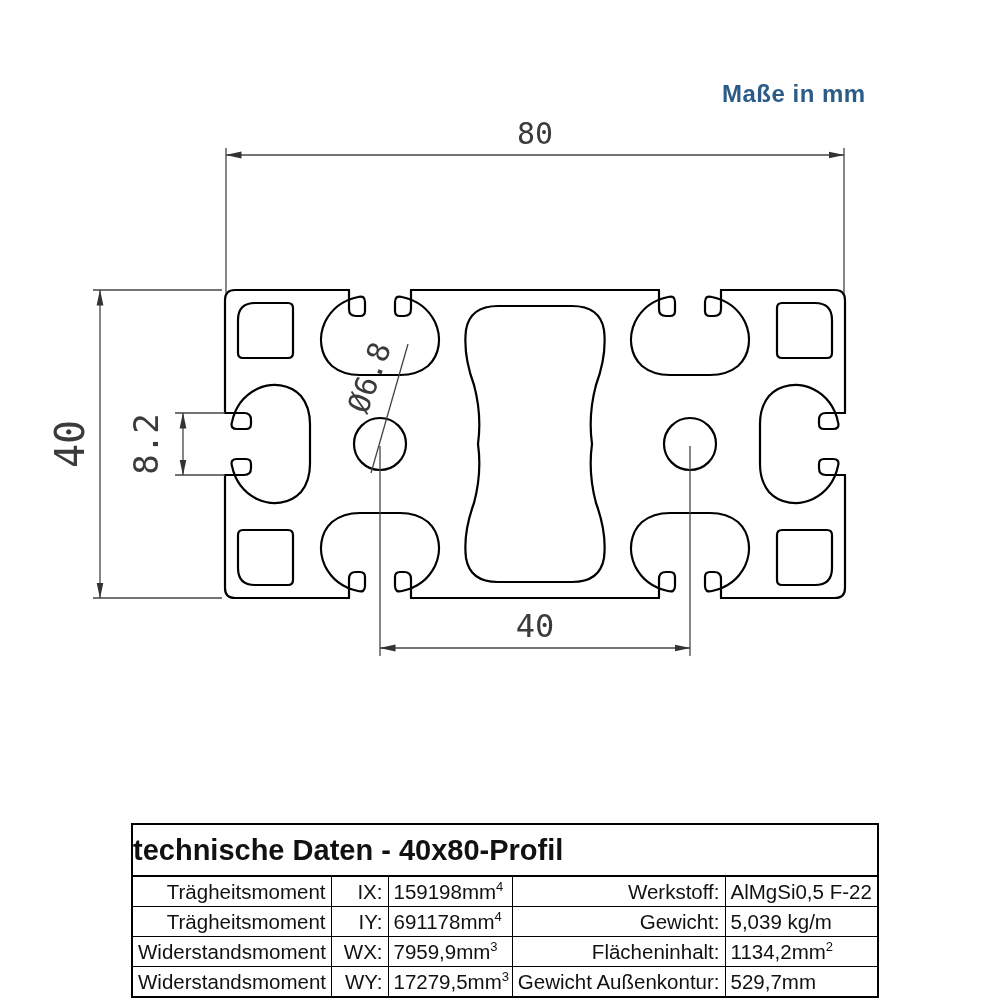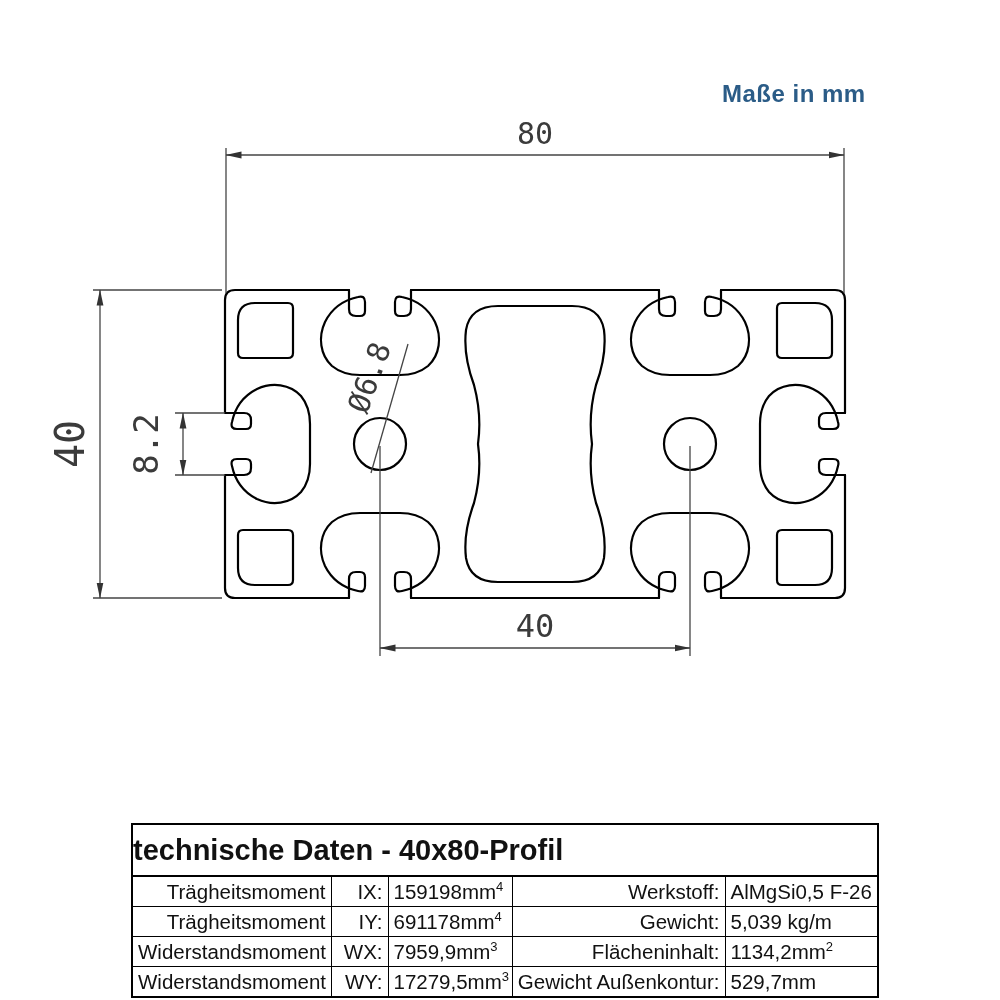--- a/index.html
+++ b/index.html
@@ -107,21 +107,21 @@
     </colgroup>
     <tbody>
         <tr>
       <th colspan="5">technische Daten - 40x80-Profil</th>
     </tr>
     <tr>
       <td class="lbl">Trägheitsmoment</td>
       <td class="lbl">IX:</td>
       <td class="val"><span>159198mm</span><sup>4</sup></td>
       <td class="lbl">Werkstoff:</td>
-      <td class="val"><span>AlMgSi0,5 F-26</span><sup></sup></td>
+      <td class="val"><span>AlMgSi0,5 F-22</span><sup></sup></td>
     </tr>
     <tr>
       <td class="lbl">Trägheitsmoment</td>
       <td class="lbl">IY:</td>
       <td class="val"><span>691178mm</span><sup>4</sup></td>
       <td class="lbl">Gewicht:</td>
       <td class="val"><span>5,039 kg/m</span><sup></sup></td>
     </tr>
     <tr>
       <td class="lbl">Widerstandsmoment</td>

